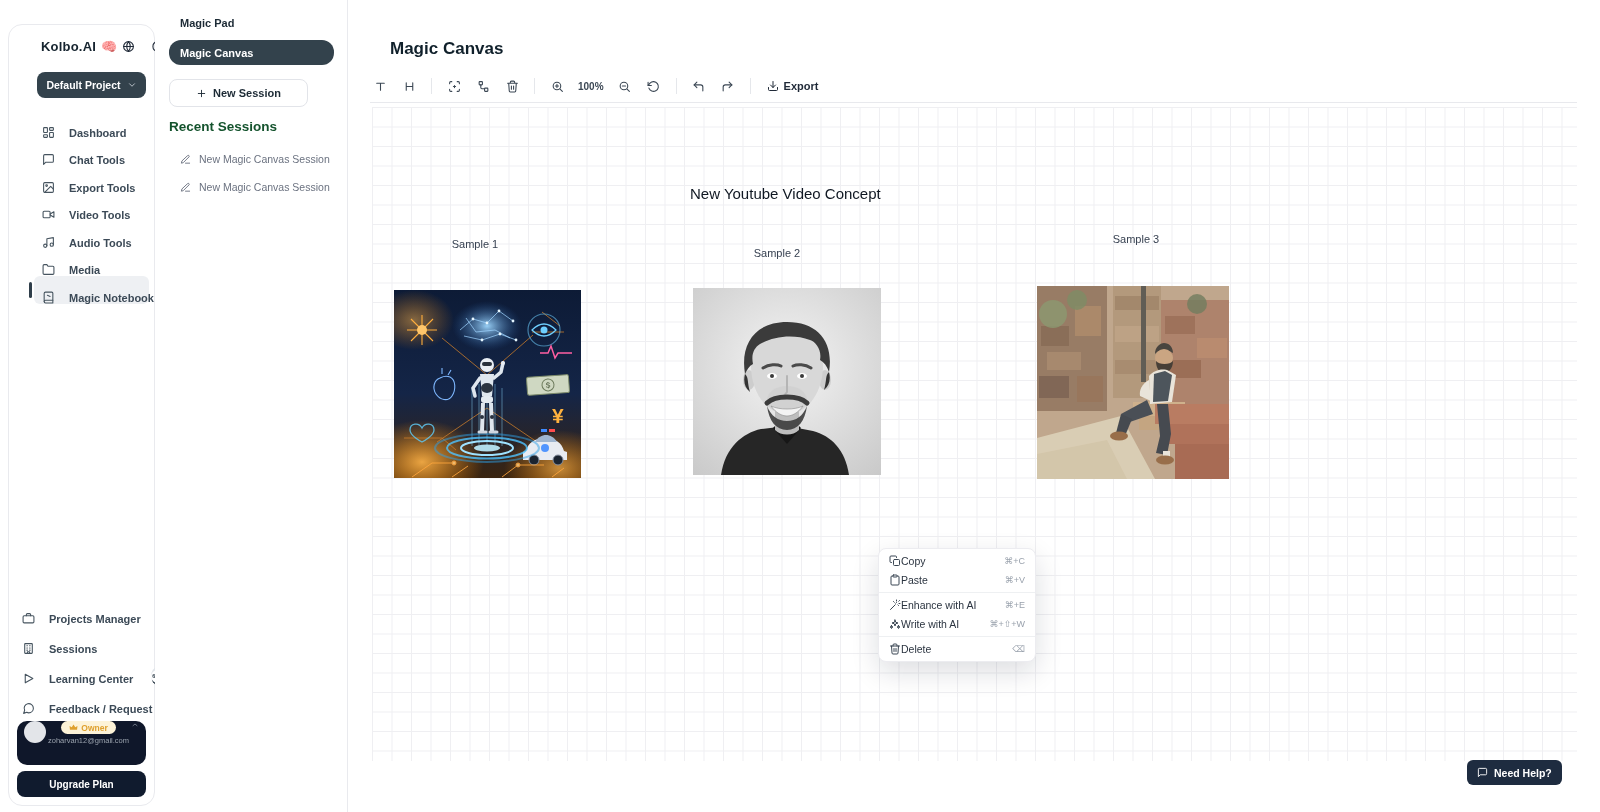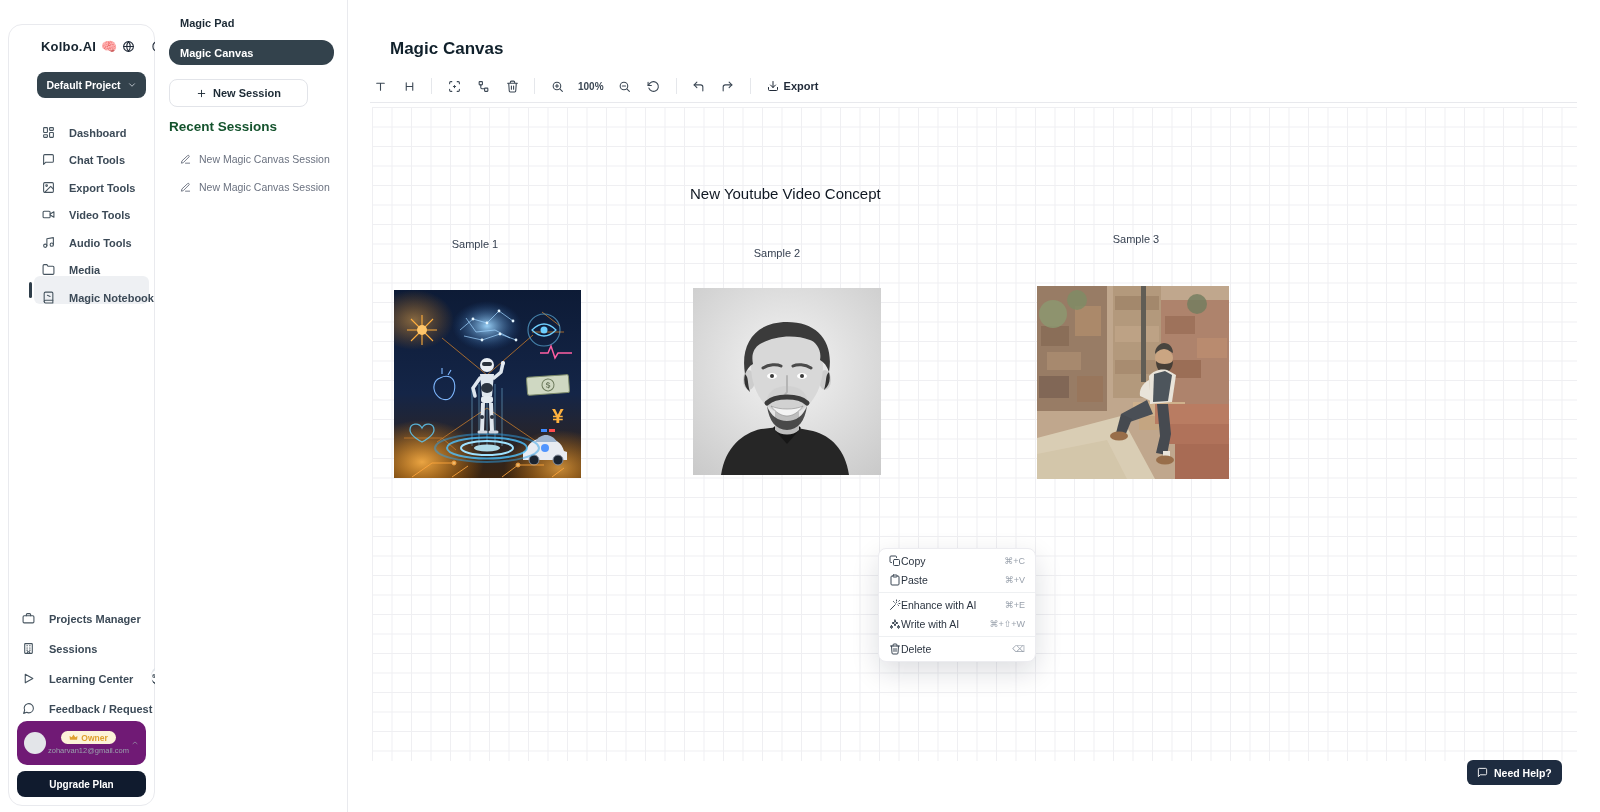--- a/index.html
+++ b/index.html
@@ -52,21 +52,21 @@
     display:flex; align-items:center; justify-content:center;
   }
   .progress-ring span {
     width:13px; height:13px; border-radius:50%; background:#fff;
     font-size:5.5px; font-weight:700; color:#2f3e4a;
     display:flex; align-items:center; justify-content:center;
   }
 
   .user-card {
     position:absolute; left:8px; right:8px; bottom:40px; height:44px;
-    background:#701a75; border-radius:10px; display:flex; align-items:center;
+    background:#0f172a; border-radius:10px; display:flex; align-items:flex-start;
     padding:0 7px; cursor:pointer;
   }
   .avatar { width:22px; height:22px; border-radius:50%; background:#e3e5e9; flex:0 0 auto; }
   .user-mid { display:flex; flex-direction:column; align-items:center; flex:1; min-width:0; }
   .owner-pill {
     display:flex; align-items:center; gap:3px; background:#fdf3d8; border-radius:999px;
     padding:1.5px 8px; font-size:8.5px; font-weight:700; color:#dfa12f;
   }
   .owner-pill .ic { width:9px; height:9px; color:#dfa12f; }
   .user-email { font-size:7.5px; color:#9aa2ad; margin-top:2px; white-space:nowrap; overflow:hidden; }

